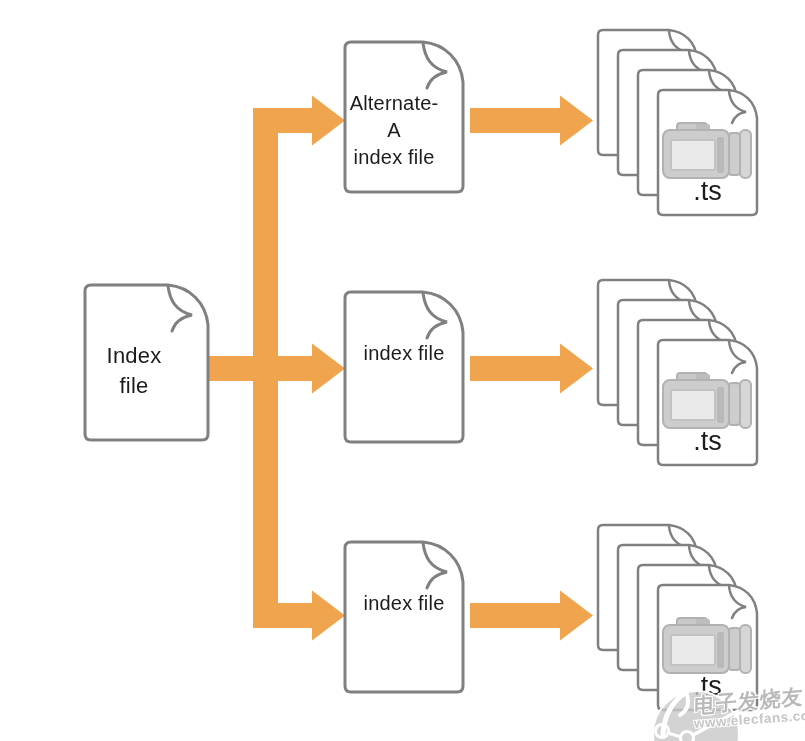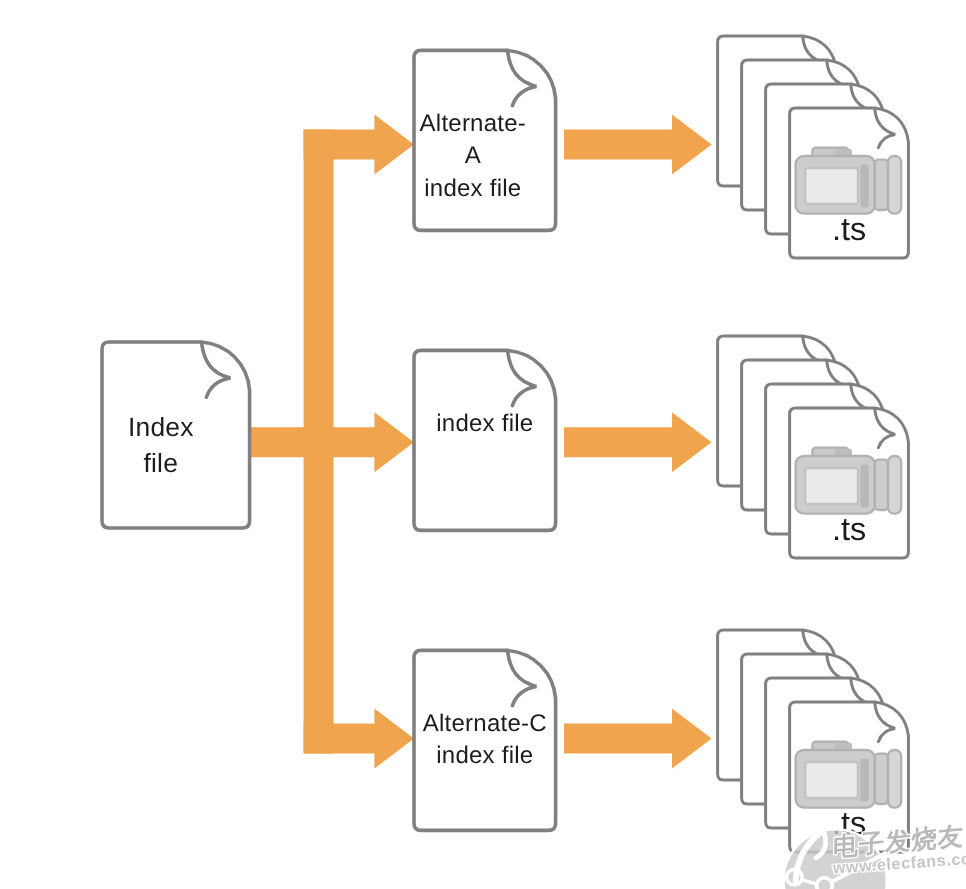--- a/index.html
+++ b/index.html
@@ -122,21 +122,20 @@
   <div class="doc-label" style="left:345px; top:90px; width:98px;">
     <div>Alternate-A</div>
     <div>index file</div>
   </div>
 
   <div class="doc-label" style="left:345px; top:340px; width:118px;">
     <div>index file</div>
   </div>
 
   <div class="doc-label" style="left:345px; top:590px; width:118px;">
-    <div>Alternate-C</div>
     <div>index file</div>
   </div>
 
   <div class="ts-label" style="left:658px; top:176px; width:99px;">.ts</div>
   <div class="ts-label" style="left:658px; top:426px; width:99px;">.ts</div>
   <div class="ts-label" style="left:658px; top:671px; width:99px;">.ts</div>
 
   <div class="watermark">
     <svg class="wm-logo" width="100" height="53" viewBox="0 0 100 53">
       <circle cx="46" cy="46" r="43" fill="#c8c8c8" fill-opacity="0.8" stroke="#ffffff" stroke-width="2"></circle>

